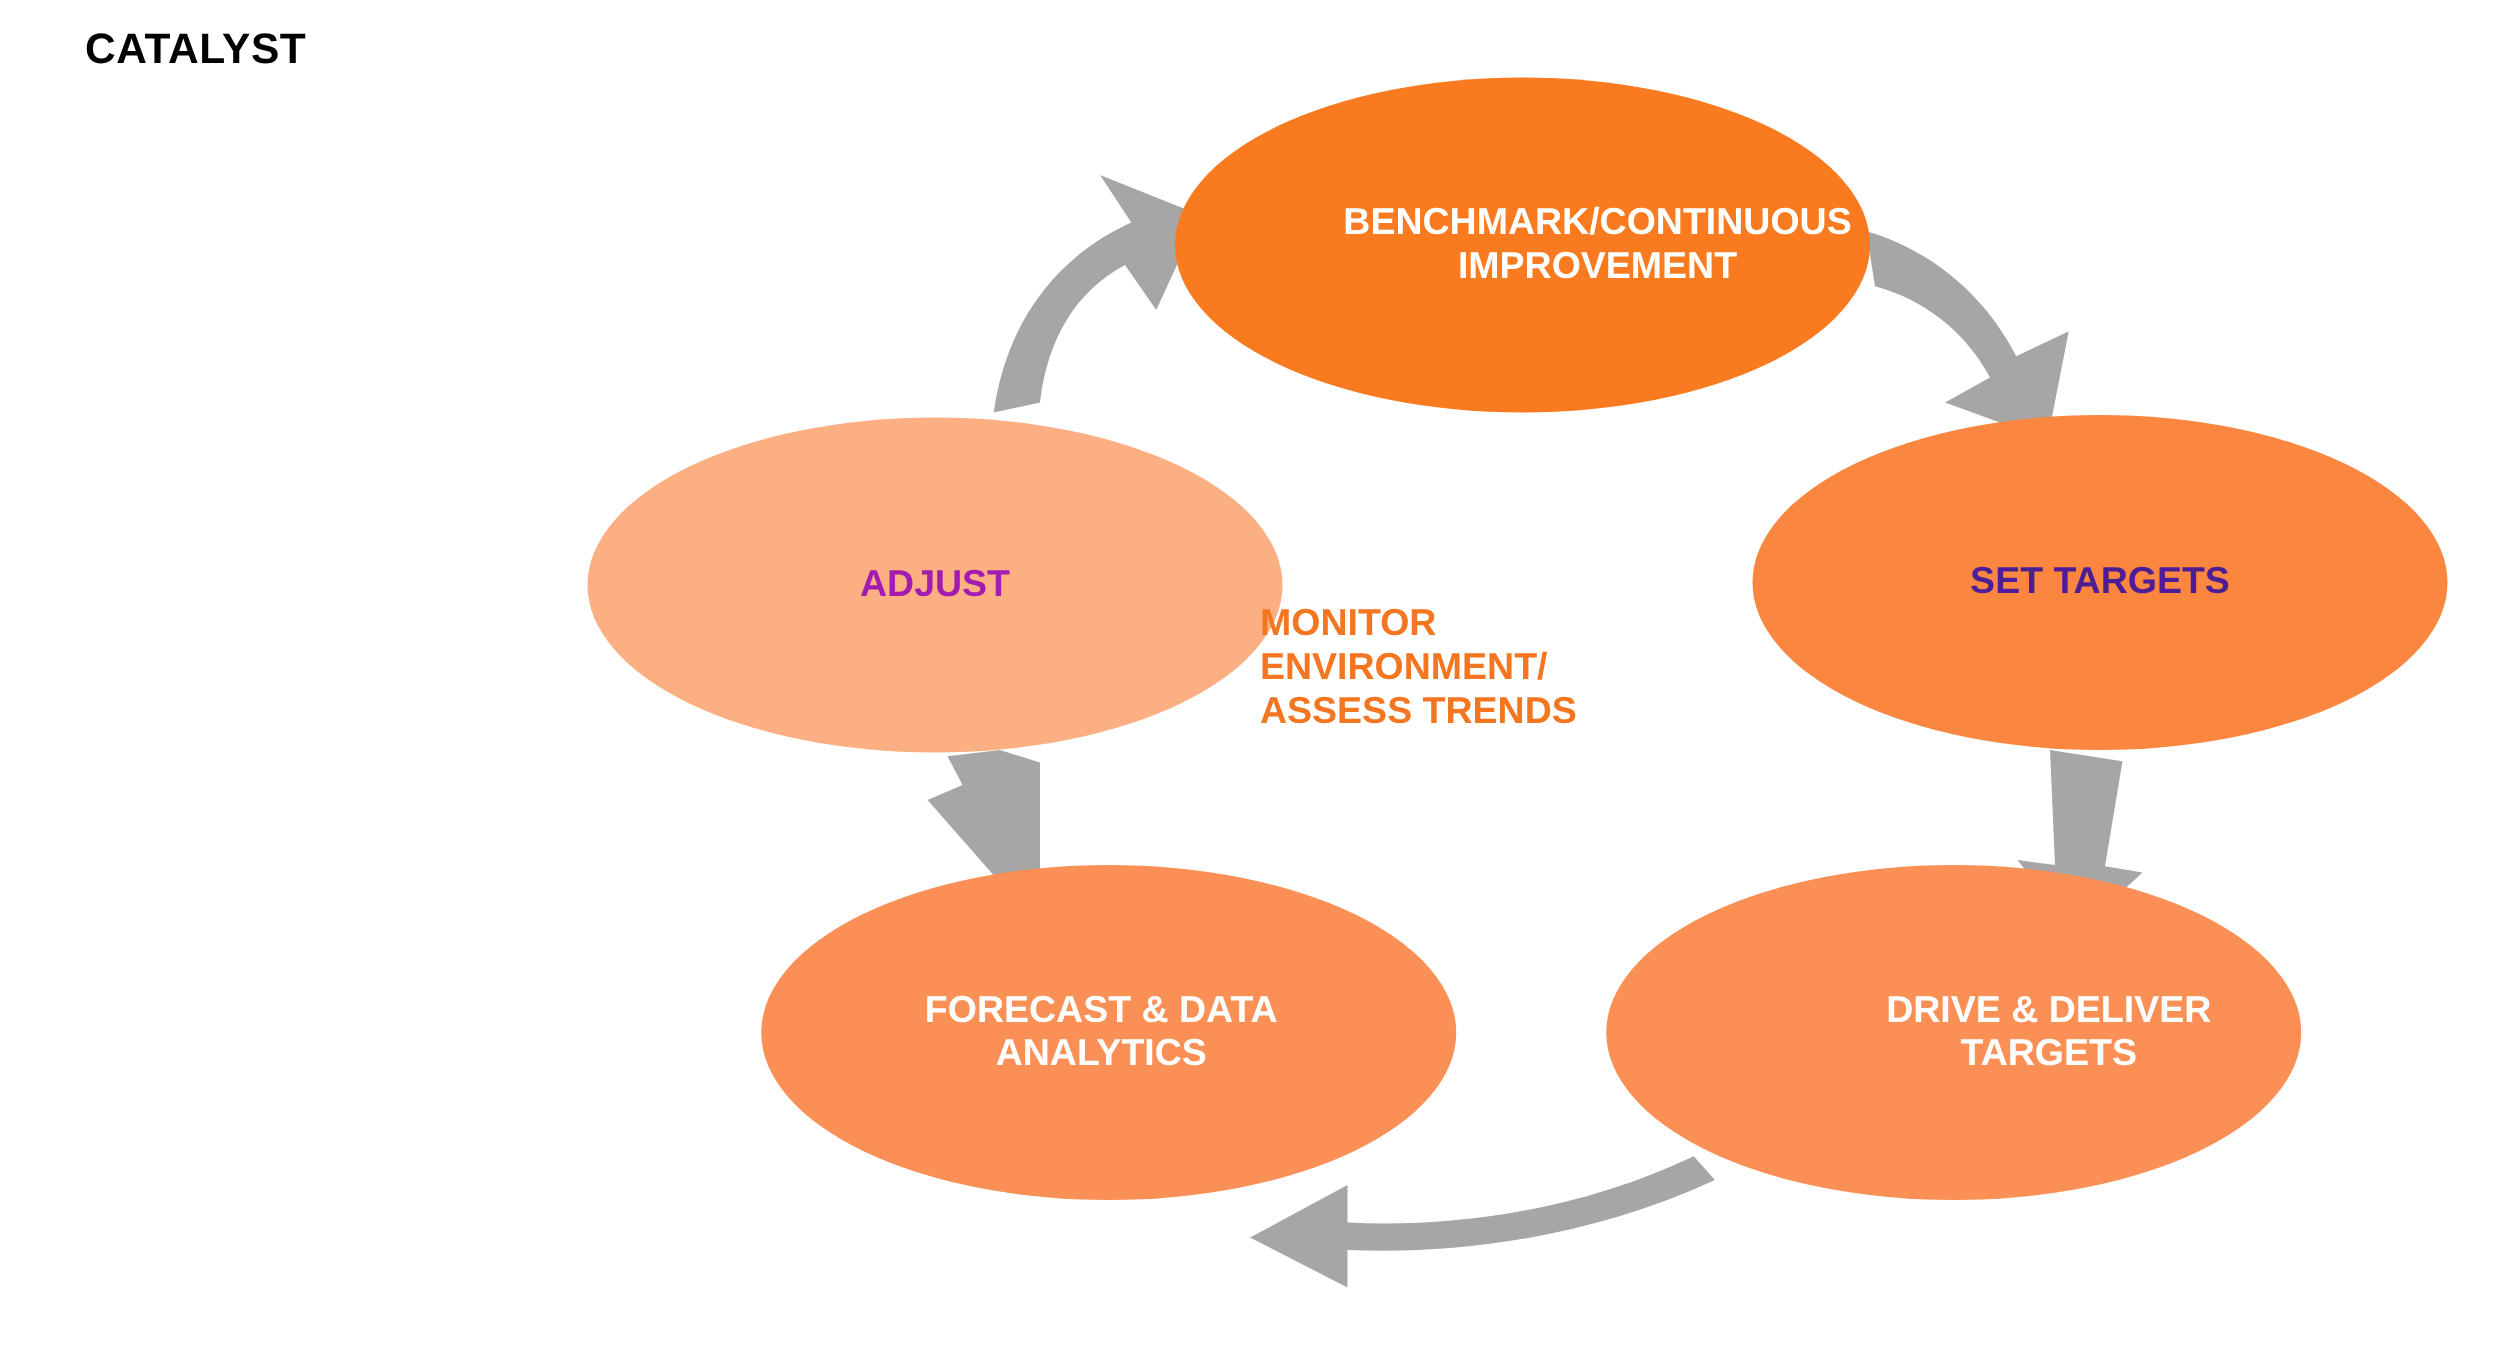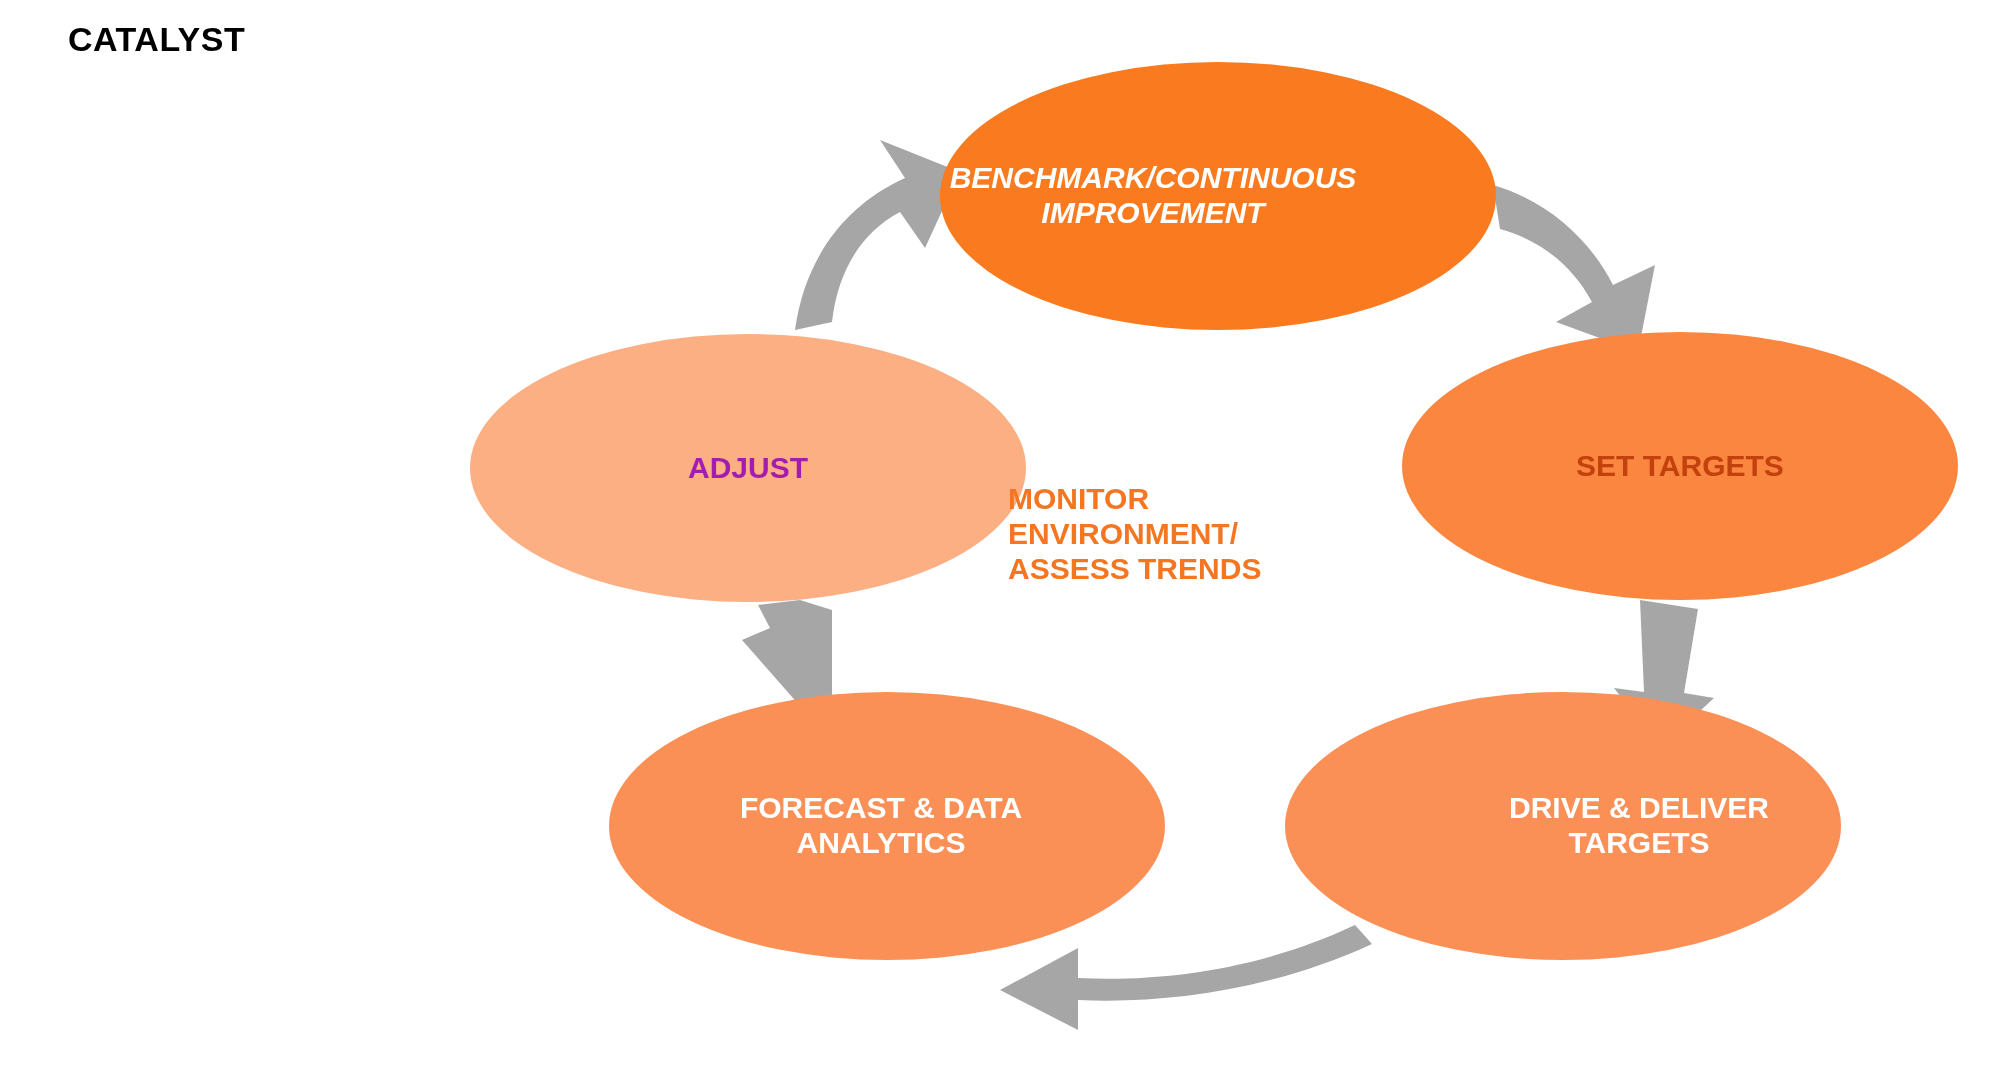--- a/index.html
+++ b/index.html
@@ -65,21 +65,21 @@
     color: #ffffff;
     font-weight: bold;
     line-height: 1.16;
     white-space: pre-line;
     pointer-events: none;
     transform: translate(-50%, -50%);
   }
   .node-label.two-line { font-size: 30px; }
   .node-label.one-line { font-size: 30px; }
 
-  #label-benchmark { left: 1153px; top: 196px; width: 520px; font-size: 30px; font-style: italic; }
+  #label-benchmark { left: 1278px; top: 196px; width: 520px; font-size: 30px; }
   #label-set-targets { left: 1680px; top: 466px; width: 460px; font-size: 30px; }
   #label-drive { left: 1639px; top: 826px; width: 460px; font-size: 30px; text-align: center; }
   #label-forecast { left: 881px; top: 826px; width: 460px; font-size: 30px; }
   #label-adjust { left: 748px; top: 468px; width: 420px; font-size: 30px; }
 
   
   #center-caption {
     position: absolute;
     left: 1218px;
     top: 534px;
@@ -125,21 +125,21 @@
     <ellipse cx="1563" cy="826" rx="278" ry="134" fill="#FB9056"></ellipse>
 
     <ellipse cx="887" cy="826" rx="278" ry="134" fill="#FB9056"></ellipse>
 
     <ellipse cx="748" cy="468" rx="278" ry="134" fill="#FCAF82"></ellipse>
   </svg>
 
   <div class="node-label two-line" id="label-benchmark" style="color: rgb(255, 255, 255);">BENCHMARK/CONTINUOUS
 IMPROVEMENT</div>
 
-  <div class="node-label one-line" id="label-set-targets" style="color: #c2410c;">SET TARGETS</div>
+  <div class="node-label one-line" id="label-set-targets" style="color: #4c1d95;">SET TARGETS</div>
 
   <div class="node-label two-line" id="label-drive" style="color: rgb(255, 255, 255);">DRIVE &amp; DELIVER
 TARGETS</div>
 
   <div class="node-label two-line" id="label-forecast" style="color: rgb(255, 255, 255);">FORECAST &amp; DATA
 ANALYTICS</div>
 
   <div class="node-label one-line" id="label-adjust" style="color: #a21caf;">ADJUST</div>
 
   <div id="center-caption" style="color: rgb(244, 118, 33);">MONITOR

